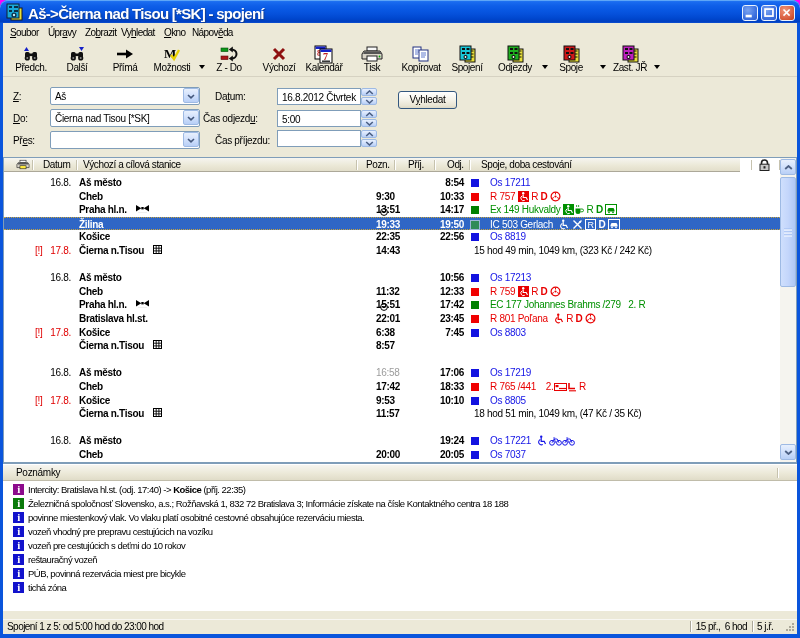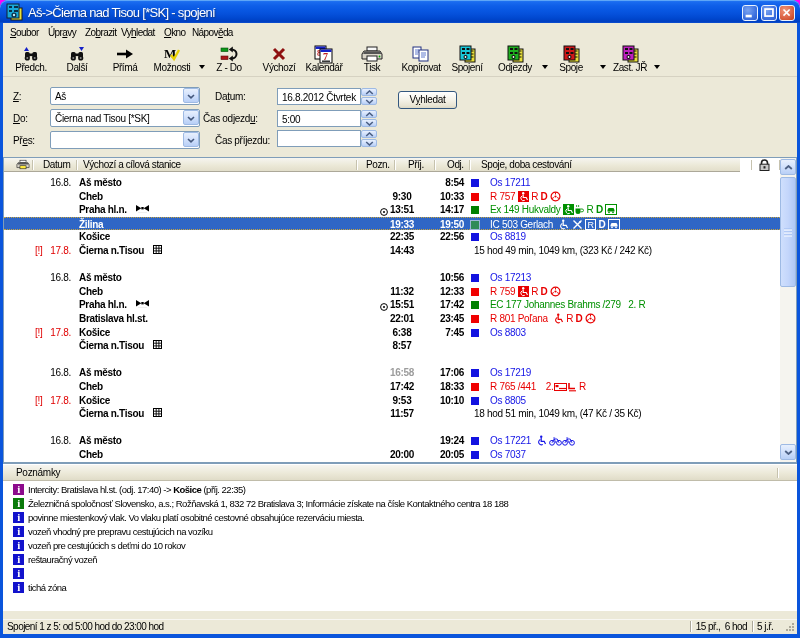--- a/index.html
+++ b/index.html
@@ -1,21 +1,21 @@
 <!DOCTYPE html>
 <html><head><meta charset="utf-8"><style>
 *{margin:0;padding:0;box-sizing:border-box}
 html,body{width:800px;height:638px;overflow:hidden}
 body{position:relative;font-family:"Liberation Sans",sans-serif;background:#ece9d8}
 .abs{position:absolute}
 #title{position:absolute;left:0;top:0;width:800px;height:23px;
  background:linear-gradient(180deg,#2a80f3 0%,#1a6cf0 8%,#0f5fe8 25%,#0857e2 45%,#0550da 62%,#0047ce 80%,#003fc1 93%,#0c4fd0 100%);
  border-radius:8px 8px 0 0; box-shadow:inset 0 1px 0 #5ea6f7;}
 .corner{position:absolute;top:0;width:6px;height:6px;background:#ff00ff;z-index:-1}
-#ttext{position:absolute;left:28px;top:5px;font-size:13px;font-weight:normal;color:#fff;text-shadow:1px 1px 1px #123d8f;letter-spacing:-0.7px}
+#ttext{position:absolute;left:28px;top:5px;font-size:15px;font-weight:bold;color:#fff;text-shadow:1px 1px 1px #123d8f;letter-spacing:-0.7px}
 .tbtn{position:absolute;top:5px;width:16px;height:16px;border-radius:3px;border:1px solid #eaf3ff}
 .tb1{background:radial-gradient(circle at 35% 30%,#7ba4f0,#3e72e0 60%,#2a5cd0)}
 .tbx{background:radial-gradient(circle at 35% 30%,#f09678,#dd6547 55%,#c44017)}
 .glyph{position:absolute;left:0;top:0;width:100%;height:100%}
 #menubar{position:absolute;left:3px;top:23px;width:794px;height:17px;background:#ece9d8;font-size:10px;letter-spacing:-0.6px}
 .mi{position:absolute;top:4px}
 #toolbar{position:absolute;left:3px;top:40px;width:794px;height:37px;background:#ece9d8;border-bottom:1px solid #d6d2c2}
 .tlbl{position:absolute;top:22px;font-size:10px;letter-spacing:-0.4px;text-align:center;transform:translateX(-50%);white-space:nowrap}
 .ticon{position:absolute;top:5px;transform:translateX(-50%)}
 .ddarw{position:absolute;top:15px}
@@ -37,21 +37,21 @@
 #thead{position:absolute;left:0;top:0;width:736px;height:14px;background:linear-gradient(180deg,#f6f5f0 0%,#ece9d8 55%,#e2deca 100%);border-bottom:1px solid #aca899;font-size:10px;letter-spacing:-0.4px}
 .hsep{position:absolute;top:2px;width:1px;height:10px;background:#c6c2ae;box-shadow:1px 0 0 #fff}
 .hlbl{position:absolute;top:1px;color:#000}
 #rows{position:absolute;left:0;top:18px;width:776px;height:287px;font-size:10px;letter-spacing:-0.3px}
 .r{position:absolute;left:0;width:776px;height:13.6px;line-height:13.6px;white-space:nowrap}
 .r span{line-height:13.6px}
 .dt{position:absolute;left:25px;width:42px;text-align:right}
 .ex{position:absolute;left:31px;color:#e00000}
 .rd{color:#e00000}
 .st{position:absolute;left:75px;font-weight:bold}
-.a1{position:absolute;left:372px;width:52px;text-align:center;font-weight:bold}
+.a1{position:absolute;left:372px;width:52px;text-align:left;font-weight:bold}
 .a2{position:absolute;left:408px;width:52px;text-align:right;font-weight:bold}
 .sq{position:absolute;left:467px;top:3px;width:8px;height:8px}
 .tn{position:absolute;left:486px}
 .du{position:absolute;left:470px}
 .pz{position:absolute;left:376px;top:3px}
 .sel{background:#2f66c5;color:#fff;border-top:1px dotted #c8a43c;border-bottom:1px dotted #c8a43c}
 .cblu{color:#1515e6}.cred{color:#e80000}.cgrn{color:#009000}.cgry{color:#9c9c9c}
 .ic{display:inline-block;vertical-align:-2px}
 #notesp{position:absolute;left:3px;top:463px;width:794px;height:148px;background:#fff;border-top:1px solid #7f9db9}
 #nhead{position:absolute;left:0;top:1px;width:794px;height:16px;background:linear-gradient(180deg,#f6f5f0 0%,#ece9d8 55%,#e0dcc8 100%);border-bottom:1px solid #c0bcaa;font-size:10px;letter-spacing:-0.3px}
@@ -487,21 +487,21 @@
       <div class="r " style="top:163.2px">
         <span class="st">Čierna n.Tisou <svg width="9" height="9" viewBox="0 0 9 9" style="margin-left:6px">
             <rect x="0.5" y="0.5" width="8" height="8" stroke="#000" fill="none"></rect>
             <path d="M3.2 0.5 v8 M5.9 0.5 v8 M0.5 3.2 h8 M0.5 5.9 h8" stroke="#000" stroke-width="0.9"></path>
           </svg></span>
         <span class="a1">8:57</span>
       </div>
       <div class="r " style="top:190.4px">
         <span class="dt">16.8.</span>
         <span class="st">Aš město</span>
-        <span class="a1 cgry" style="font-weight:bold">16:58</span>
+        <span class="a1 cgry" style="font-weight:normal">16:58</span>
         <span class="a2">17:06</span>
         <span class="sq" style="background:#1212e0;"></span>
         <span class="tn cblu">Os 17219</span>
       </div>
       <div class="r " style="top:204.0px">
         <span class="st">Cheb</span>
         <span class="a1">17:42</span>
         <span class="a2">18:33</span>
         <span class="sq" style="background:#f00000;"></span>
         <span class="tn cred">R 765 /441&nbsp;&nbsp;&nbsp; 2.<svg class="ic" width="13" height="10" viewBox="0 0 13 10">
@@ -582,20 +582,21 @@
     <div class="nrow" style="top:75px">
       <span class="nico" style="background:#1212cc">i</span>
       <span class="ntx">vozeň pre cestujúcich s deťmi do 10 rokov</span>
     </div>
     <div class="nrow" style="top:89px">
       <span class="nico" style="background:#1212cc">i</span>
       <span class="ntx">reštauračný vozeň</span>
     </div>
     <div class="nrow" style="top:103px">
       <span class="nico" style="background:#1212cc">i</span>
+      <span class="ntx">PÚB, povinná rezervácia miest pre bicykle</span>
     </div>
     <div class="nrow" style="top:117px">
       <span class="nico" style="background:#1212cc">i</span>
       <span class="ntx">tichá zóna</span>
     </div>
   </div>
 <div id="status">
     <div style="position:absolute;left:4px">Spojení 1 z 5: od 5:00 hod do 23:00 hod</div>
     <div class="sdiv" style="left:687px"></div>
     <div style="position:absolute;left:690px;width:54px;text-align:right">15 př.,&nbsp; 6 hod</div>

